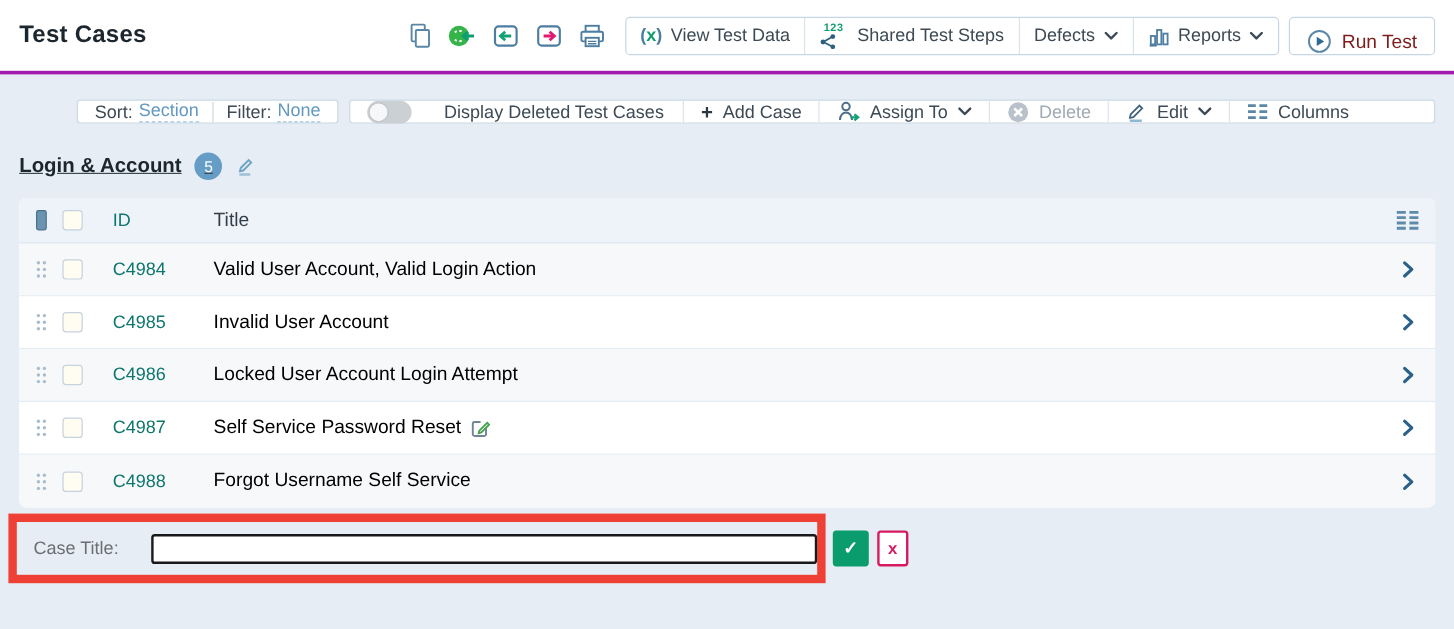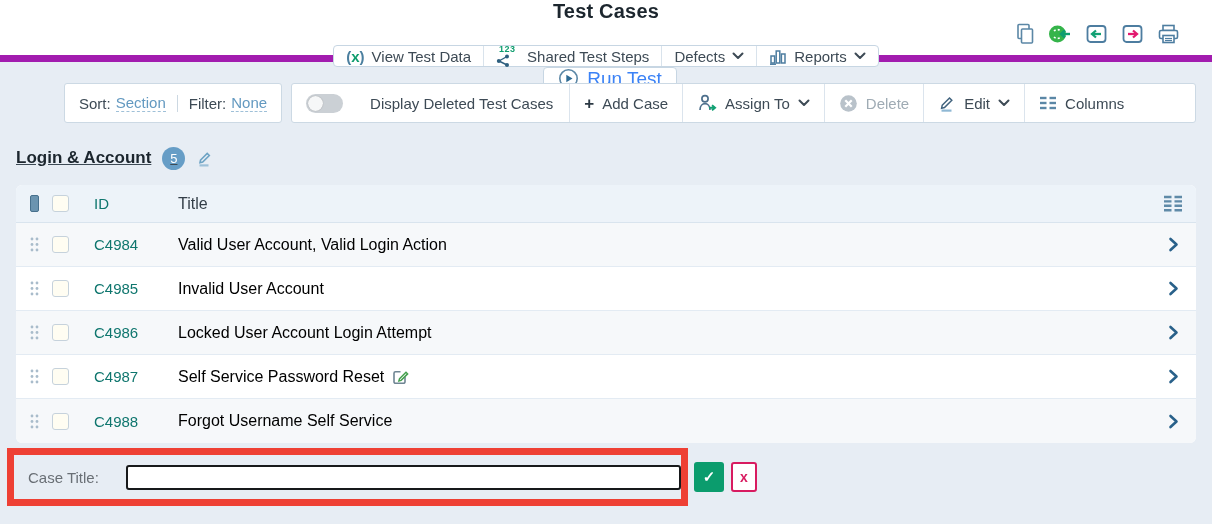--- a/index.html
+++ b/index.html
@@ -6,48 +6,48 @@
   html,body { width:1212px; height:524px; }
   body {
     font-family: "Liberation Sans", sans-serif;
     background: #e7edf4;
     position: relative;
     overflow: hidden;
     color: #3d4a55;
   }
   
   .header {
-    height: 62px; background:#fff; border-bottom:7px solid #a21caf;
-    display:flex; align-items:center; padding:0 16px;flex-direction:column;
+    height: 62px; background:#fff; border-bottom:3px solid #a21caf;
+    display:flex; align-items:center; padding:0 16px;
   }
   .header h1 { font-size:20px; font-weight:bold; color:#1c262e; letter-spacing:.2px; }
   .hdr-icons { display:flex; align-items:center; gap:13px; margin-left:auto; margin-right:16px; }
   .icon-btn { display:flex; align-items:center; cursor:pointer; }
   .btn-group {
     display:flex; align-items:stretch; height:32px; background:#fff;
     border:1px solid #c7d6e3; border-radius:4px;
   }
   .grp-btn {
     display:flex; align-items:center; gap:7px; padding:0 12px;
     font-size:15px; color:#3d4a55; border-right:1px solid #d9e3ec; cursor:pointer; white-space:nowrap;
   }
   .grp-btn:last-child { border-right:none; }
   .solo-btn {
-    margin-left:8px; height:32px; display:flex; align-items:flex-start; gap:8px;
+    margin-left:8px; height:32px; display:flex; align-items:flex-end; gap:8px;
     padding:0 14px; background:#fff; border:1px solid #c7d6e3; border-radius:4px;
-    font-size:19px; color:#3b82f6; cursor:pointer; white-space:nowrap;
+    font-size:16px; color:#7f1d1d; cursor:pointer; white-space:nowrap;
   }
   .vtd-icon { font-size:15px; font-weight:bold; }
   .vtd-icon .paren { color:#4b7f9f; }
   .vtd-icon .vx { color:#0f9d6e; }
   .icon123 { position:relative; width:24px; height:20px; }
   .icon123 .sup { position:absolute; top:-2px; left:3px; font-size:9px; font-weight:bold; color:#0f9d6e; letter-spacing:.5px; }
   .icon123 svg { position:absolute; left:0; bottom:-1px; }
   
-  .toolbar { margin:21px 16px 0; display:flex; gap:9px; height:40px;padding-left:48px; }
+  .toolbar { margin:21px 16px 0; display:flex; gap:9px; height:20px;padding-left:48px; }
   .tb-box { background:#fff; border:1px solid #ccd9e4; border-radius:3px; display:flex; align-items:center; }
   .tb-sort { padding:0 14px; font-size:15px; white-space:nowrap; }
   .tb-link { color:#6399c0; text-decoration:none; border-bottom:1px dashed #9fc0d8; cursor:pointer; margin-left:5px; }
   .tb-vline { width:1px; height:17px; background:#ccd8e2; margin:0 11px; }
   .tb-main { flex:1; }
   .toggle {
     margin-left:14px; width:37px; height:19px; border-radius:10px; background:#cbd0d5;
     position:relative; cursor:pointer; flex:none;
   }
   .toggle .knob {

